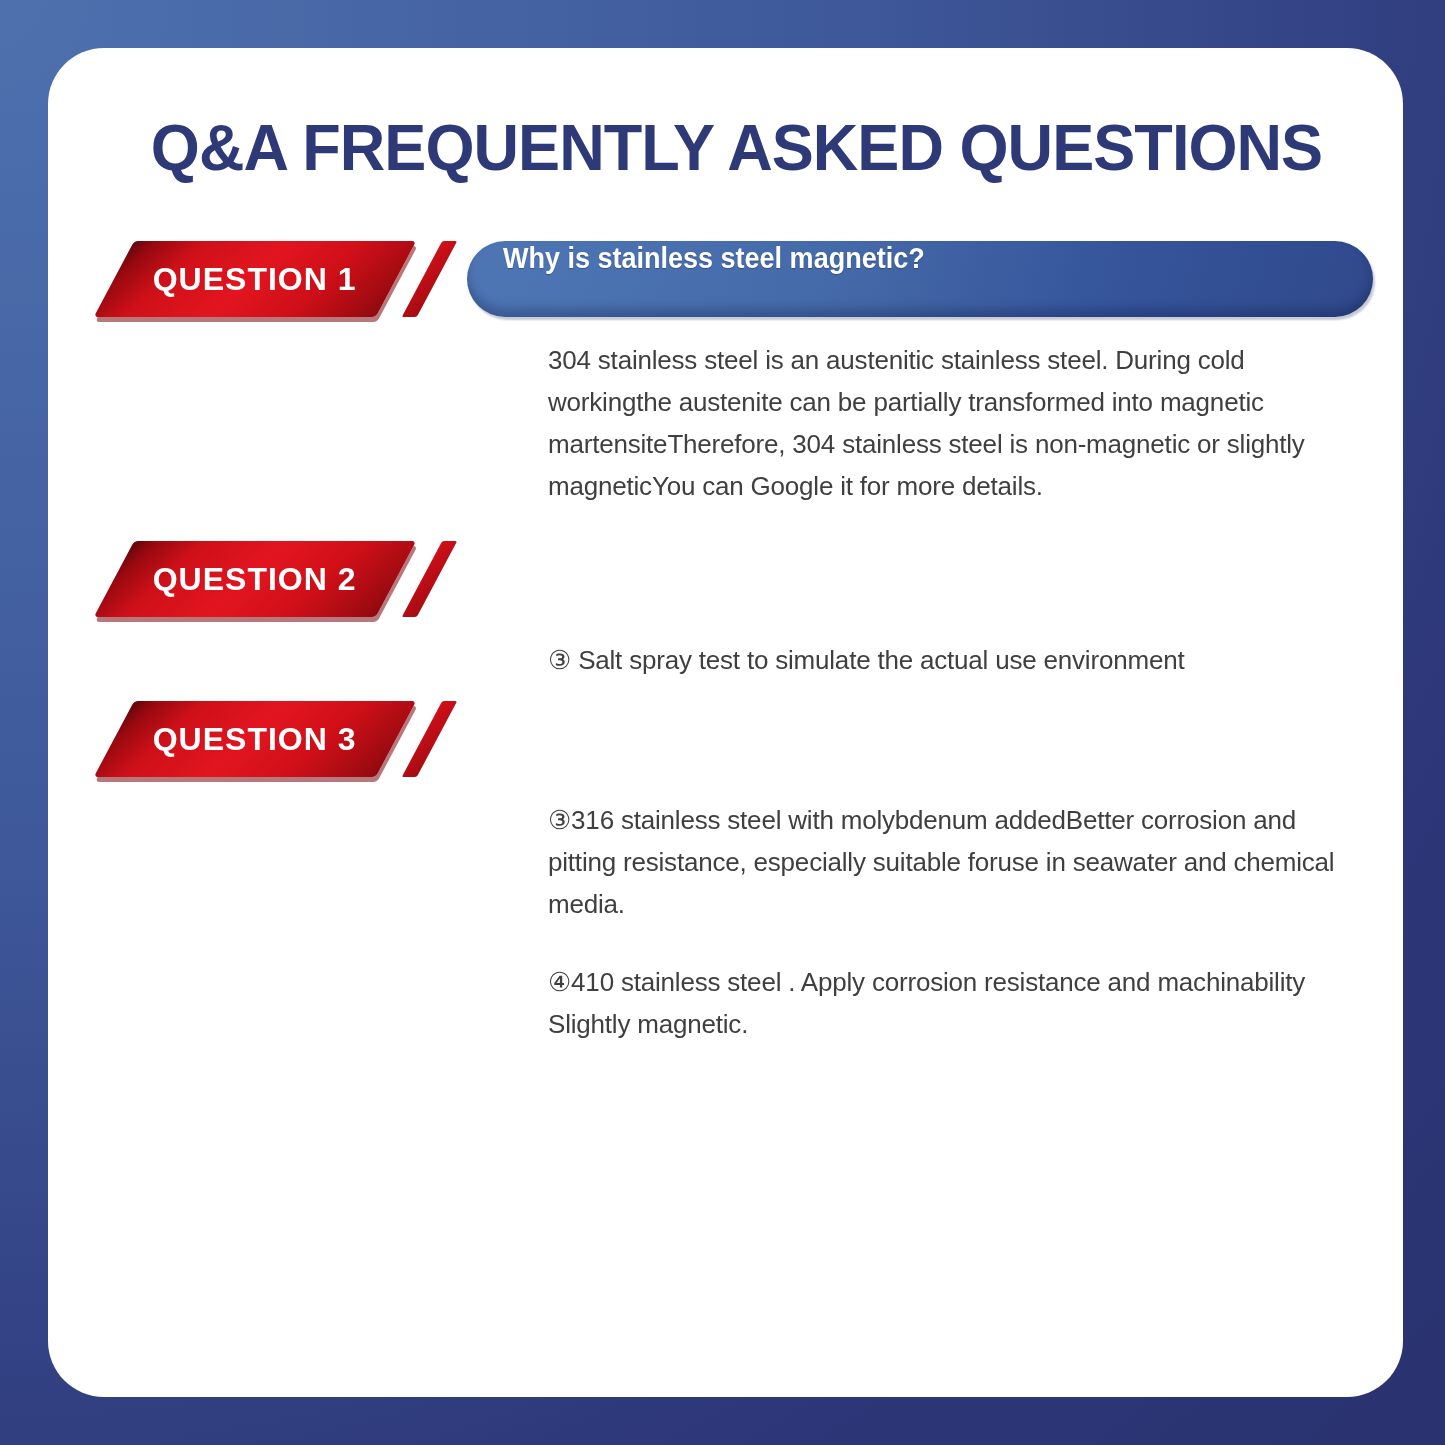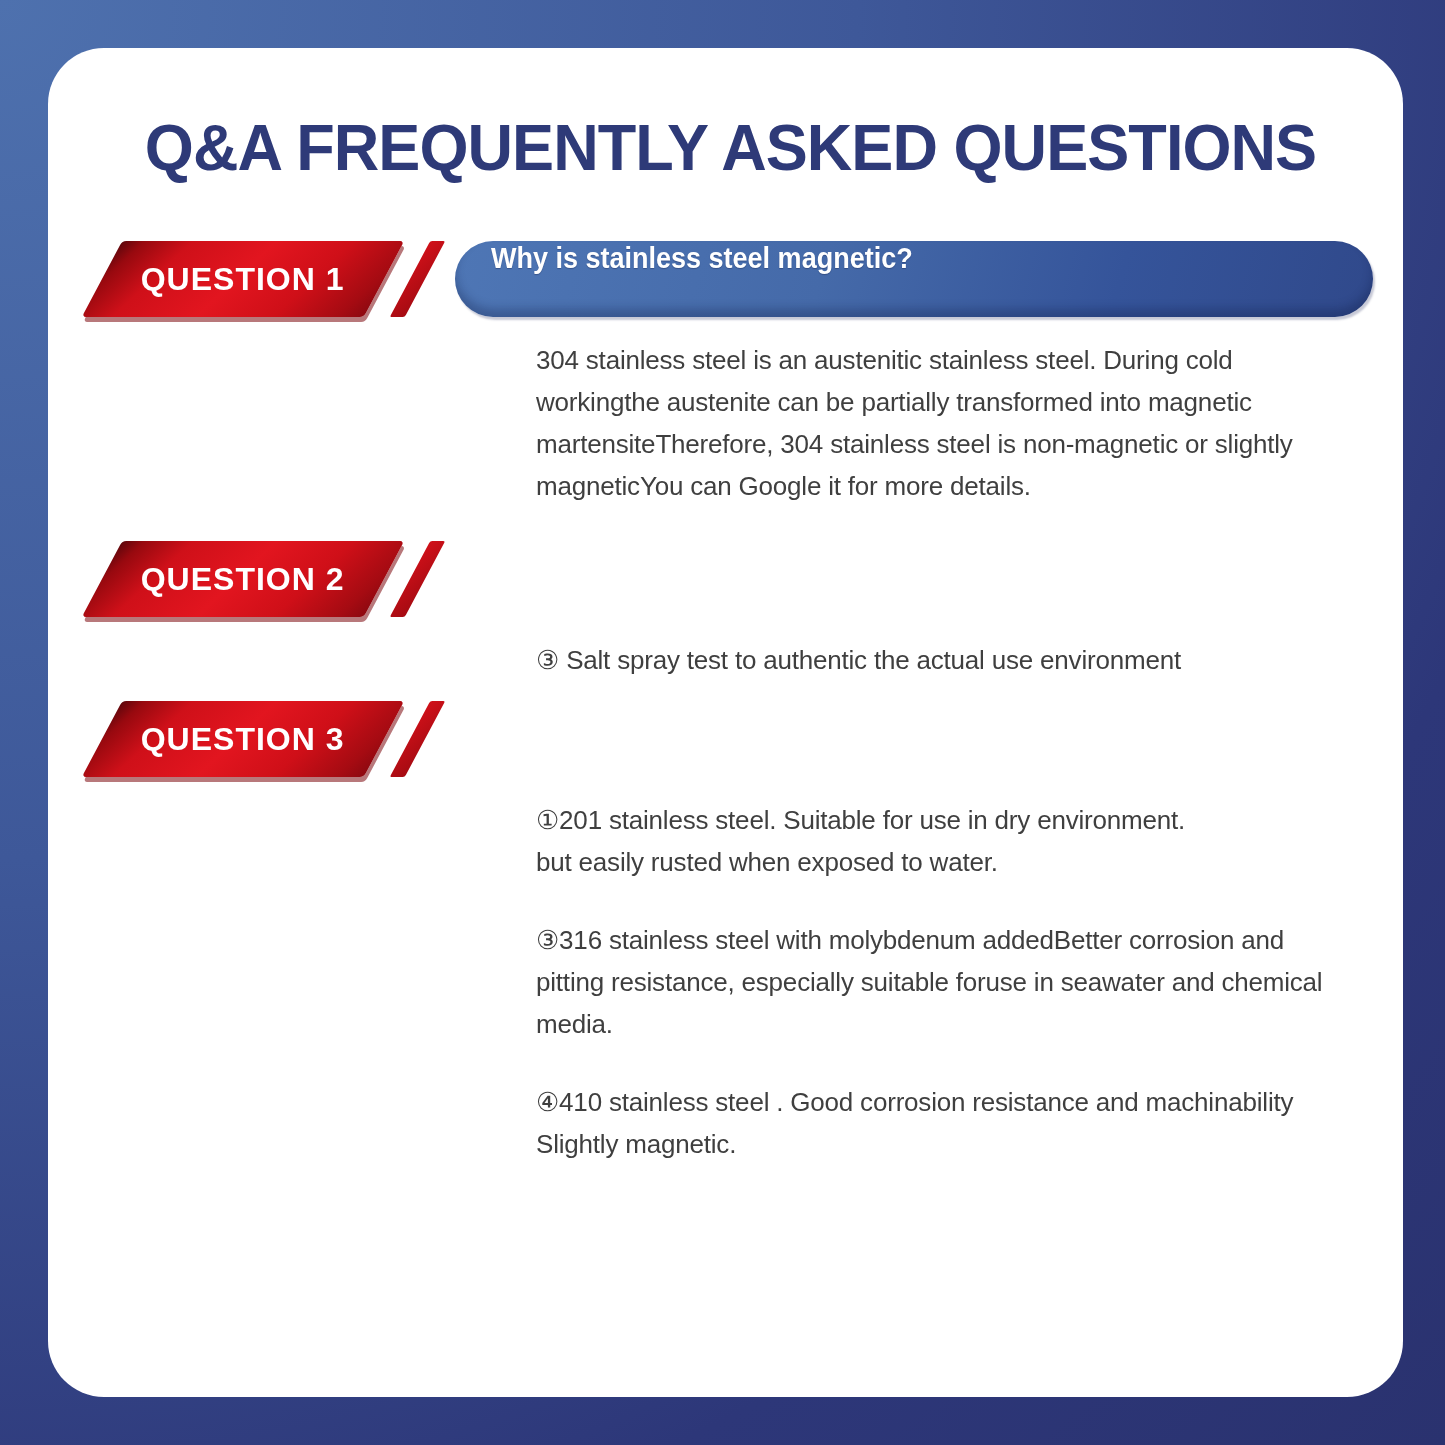--- a/index.html
+++ b/index.html
@@ -20,21 +20,21 @@
     font-family:"Liberation Sans", sans-serif;
     background:radial-gradient(circle at 0% 0%,
       var(--page-bg-start) 0%, #3e5899 42%, #2d3779 78%, var(--page-bg-end) 100%);
     overflow:hidden;
   }
   .card{
     position:absolute;
     left:48px; top:48px; right:42px; bottom:48px;
     background:var(--card-bg);
     border-radius:56px;
-    padding:62px 30px 0 40px;
+    padding:62px 30px 0 52px;
   }
   .page-title{
     color:var(--title-color);
     font-size:65px;
     font-weight:700;
     letter-spacing:-1px;
     text-align:center;
     white-space:nowrap;
     transform:scaleX(0.97);
     margin-bottom:56px;
@@ -137,35 +137,33 @@
   </section>
 
   <section class="qa-section q2">
     <div class="qa-row">
       <div class="badge">
         <span>QUESTION 2</span>
       </div>
       <div class="slash"></div>
     </div>
     <div class="qa-body">
-      <p>③ Salt spray test to authentic the actual use environment</p>
+      <p>③ Salt spray test to simulate the actual use environment</p>
     </div>
   </section>
 
   <section class="qa-section q3">
     <div class="qa-row">
       <div class="badge">
         <span>QUESTION 3</span>
       </div>
       <div class="slash"></div>
     </div>
     <div class="qa-body">
-      <p>①201 stainless steel. Suitable for use in dry environment.
-but easily rusted when exposed to water.</p>
       <p>③316 stainless steel with molybdenum addedBetter corrosion and
 pitting resistance, especially suitable foruse in seawater and chemical
 media.</p>
-      <p>④410 stainless steel . Good corrosion resistance and machinability
+      <p>④410 stainless steel . Apply corrosion resistance and machinability
 Slightly magnetic.</p>
     </div>
   </section>
 
 </div>
 
 </body></html>

